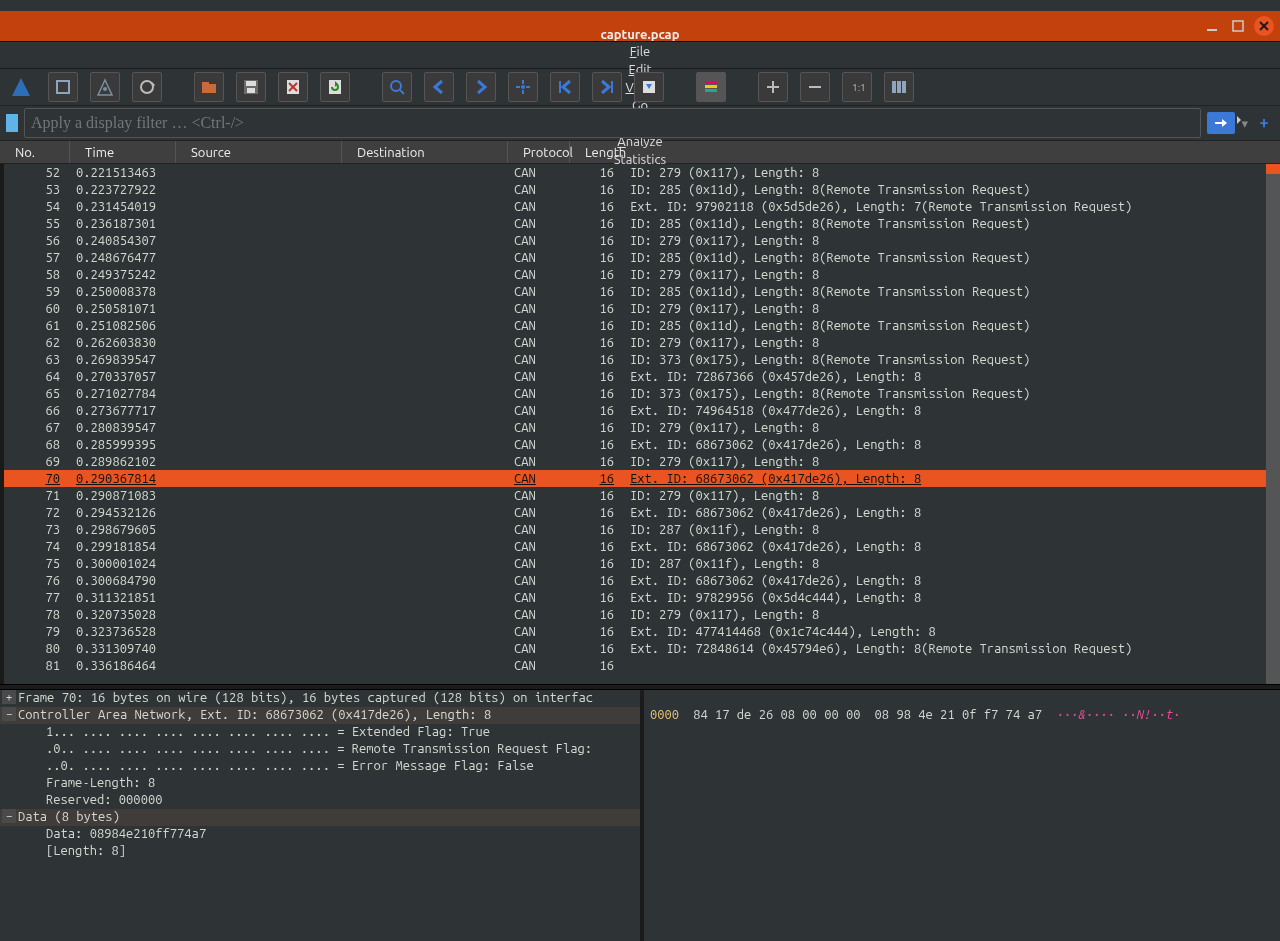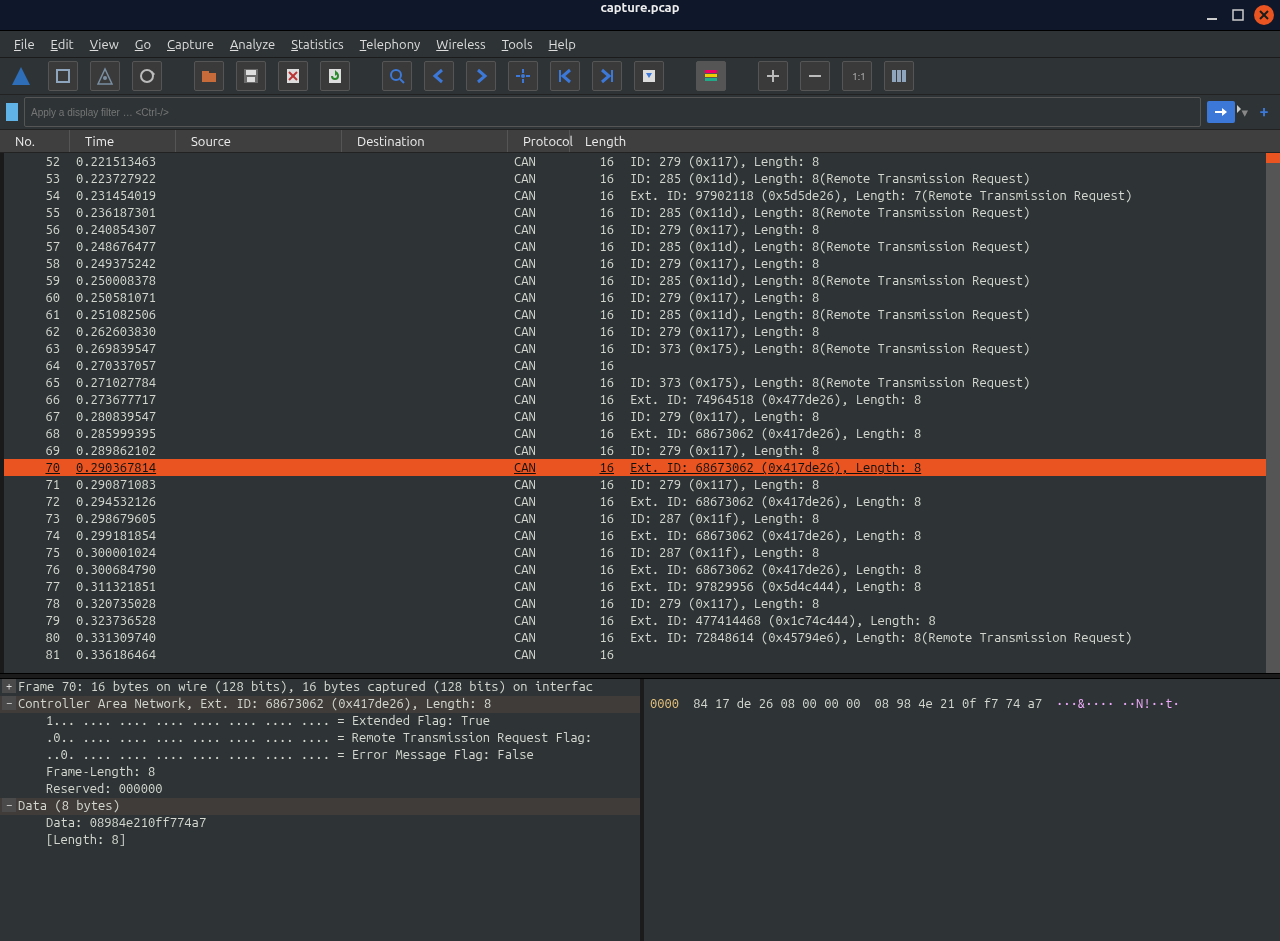--- a/index.html
+++ b/index.html
@@ -4,45 +4,45 @@
 <style>
   html, body {
     margin: 0; padding: 0; width: 1280px; height: 941px; overflow: hidden;
     background: #2e3436; color: #d3d7cf;
     font-family: "Ubuntu", "Cantarell", "Segoe UI", sans-serif; font-size: 13px;
   }
   .mono { font-family: "Ubuntu Mono", "DejaVu Sans Mono", Menlo, Consolas, monospace; }
 
   
   .titlebar {
-    height: 30px; background: #0f172a; border-bottom: 1px solid #000;
-    display: flex; align-items: flex-start; position: relative;
+    height: 30px; background: #c2410c; border-bottom: 1px solid #000;
+    display: flex; align-items: flex-end; position: relative; margin-top: 11px;
   }
   .titlebar .title { flex: 1; text-align: center; font-weight: 600; color: #eee; font-size: 13px; }
   .titlebar .wc { position: absolute; right: 6px; top: 5px; display: flex; gap: 6px; }
   .wc-btn { width: 20px; height: 20px; display: flex; align-items:center; justify-content:center; border-radius: 10px; color:#ccc; }
   .wc-close { background:#E95420; color:#1b1b1b; font-weight:700; font-size:11px; }
 
   
-  .menubar { height: 26px; background:#2e3436; display:flex; align-items:center; padding: 0 6px; gap: 0; border-bottom:1px solid #1b1b1b; }
+  .menubar { height: 26px; background:#2e3436; display:flex; align-items:center; padding: 0 6px; gap: 0; border-bottom:1px solid #1b1b1b;flex-direction:column; }
   .menuitem { padding: 2px 8px; color:#ddd; font-size:13px; }
   .menuitem u { text-decoration: underline; }
 
   
   .toolbar { height: 36px; background:#2e3436; border-bottom:1px solid #222; display:flex; align-items:center; padding: 0 6px; gap: 12px; }
   .toolbar .sep { width: 8px; }
   .tbtn { width: 28px; height: 28px; border:1px solid #555; background:#3a3a3a; border-radius:2px; display:flex; align-items:center; justify-content:center; }
   .tbtn svg { display:block; }
   .tbtn.no-border { border-color: transparent; background: transparent; }
   .tbtn.active { background:#555; }
 
   
   .filterbar { height: 34px; background:#2e3436; border-bottom:1px solid #222; display:flex; align-items:center; padding: 0 6px; gap:6px; }
   .bookmark-flag { width:12px; height:18px; background:#5fb3e6; }
-  .filter-input { flex:1; height:24px; background:#2e3436; border:1px solid #555; color:#9a9a9a; padding: 2px 6px; font-size:10px; border-radius:2px; }
+  .filter-input { flex:1; height:24px; background:#2e3436; border:1px solid #555; color:#9a9a9a; padding: 2px 6px; font-size:16px; border-radius:2px;font-family:Liberation Serif, serif; }
   .filter-apply { width:28px; height:22px; background:#3c78d8; border-radius:2px; display:flex; align-items:center; justify-content:center; position:relative; }
   .filter-apply:after { content:""; position:absolute; right:-6px; top:4px; border-left:4px solid #ccc; border-top:4px solid transparent; border-bottom:4px solid transparent; }
   .plus-btn { width:20px; height:20px; color:#3c78d8; font-weight:700; font-size:16px; text-align:center; }
 
   
   .pl-header { height: 22px; background:#3f3f3f; border-bottom:1px solid #222; display:flex; font-size:13px; color:#eee; }
   .pl-header .col { border-right: 1px solid #555; padding: 2px 15px; box-sizing:border-box; display:flex; align-items:center; }
   .pl-header .col:last-child { border-right:none; }
 
   .col-no   { width: 70px;  justify-content:flex-start; }
@@ -82,21 +82,21 @@
   .bytes { flex:1; background:#2e3436; overflow:hidden; }
 
   .tree-line { display:flex; align-items:flex-start; height:17px; font-size:13px; padding-left:2px; }
   .tree-line.hl { background:#403c39; }
   .exp { width:14px; height:14px; margin-right:2px; background:#4a4a4a; color:#ddd; font-size:11px; text-align:center; line-height:14px; flex:0 0 14px; }
   .exp.none { background:transparent; }
   .tree-line .ind2 { display:inline-block; width:28px; }
 
   .bytes .hex-line { height:17px; font-size:13px; padding: 17px 6px; display:flex; gap: 14px; }
   .bytes .offset { color:#e6c07b; }
-  .bytes .ascii  { color:#f0abfc; }
+  .bytes .ascii  { color:#ec4899;font-style:italic; }
   .bytes .sel { color:#e6c07b; }
 </style>
 </head>
 <body>
 
 <div class="titlebar">
   <div class="title">capture.pcap</div>
   <div class="wc">
     <div class="wc-btn">
       <svg width="12" height="12">
@@ -393,20 +393,21 @@
         <span class="c c-len">16</span>
         <span class="c c-info">ID: 373 (0x175), Length: 8(Remote Transmission Request)</span>
       </div>
       <div class="row">
         <span class="c c-no">64</span>
         <span class="c c-time">0.270337057</span>
         <span class="c c-src"></span>
         <span class="c c-dst"></span>
         <span class="c c-proto">CAN</span>
         <span class="c c-len">16</span>
+        <span class="c c-info">Ext. ID: 72867366 (0x457de26), Length: 8</span>
       </div>
       <div class="row">
         <span class="c c-no">65</span>
         <span class="c c-time">0.271027784</span>
         <span class="c c-src"></span>
         <span class="c c-dst"></span>
         <span class="c c-proto">CAN</span>
         <span class="c c-len">16</span>
         <span class="c c-info">ID: 373 (0x175), Length: 8(Remote Transmission Request)</span>
       </div>

